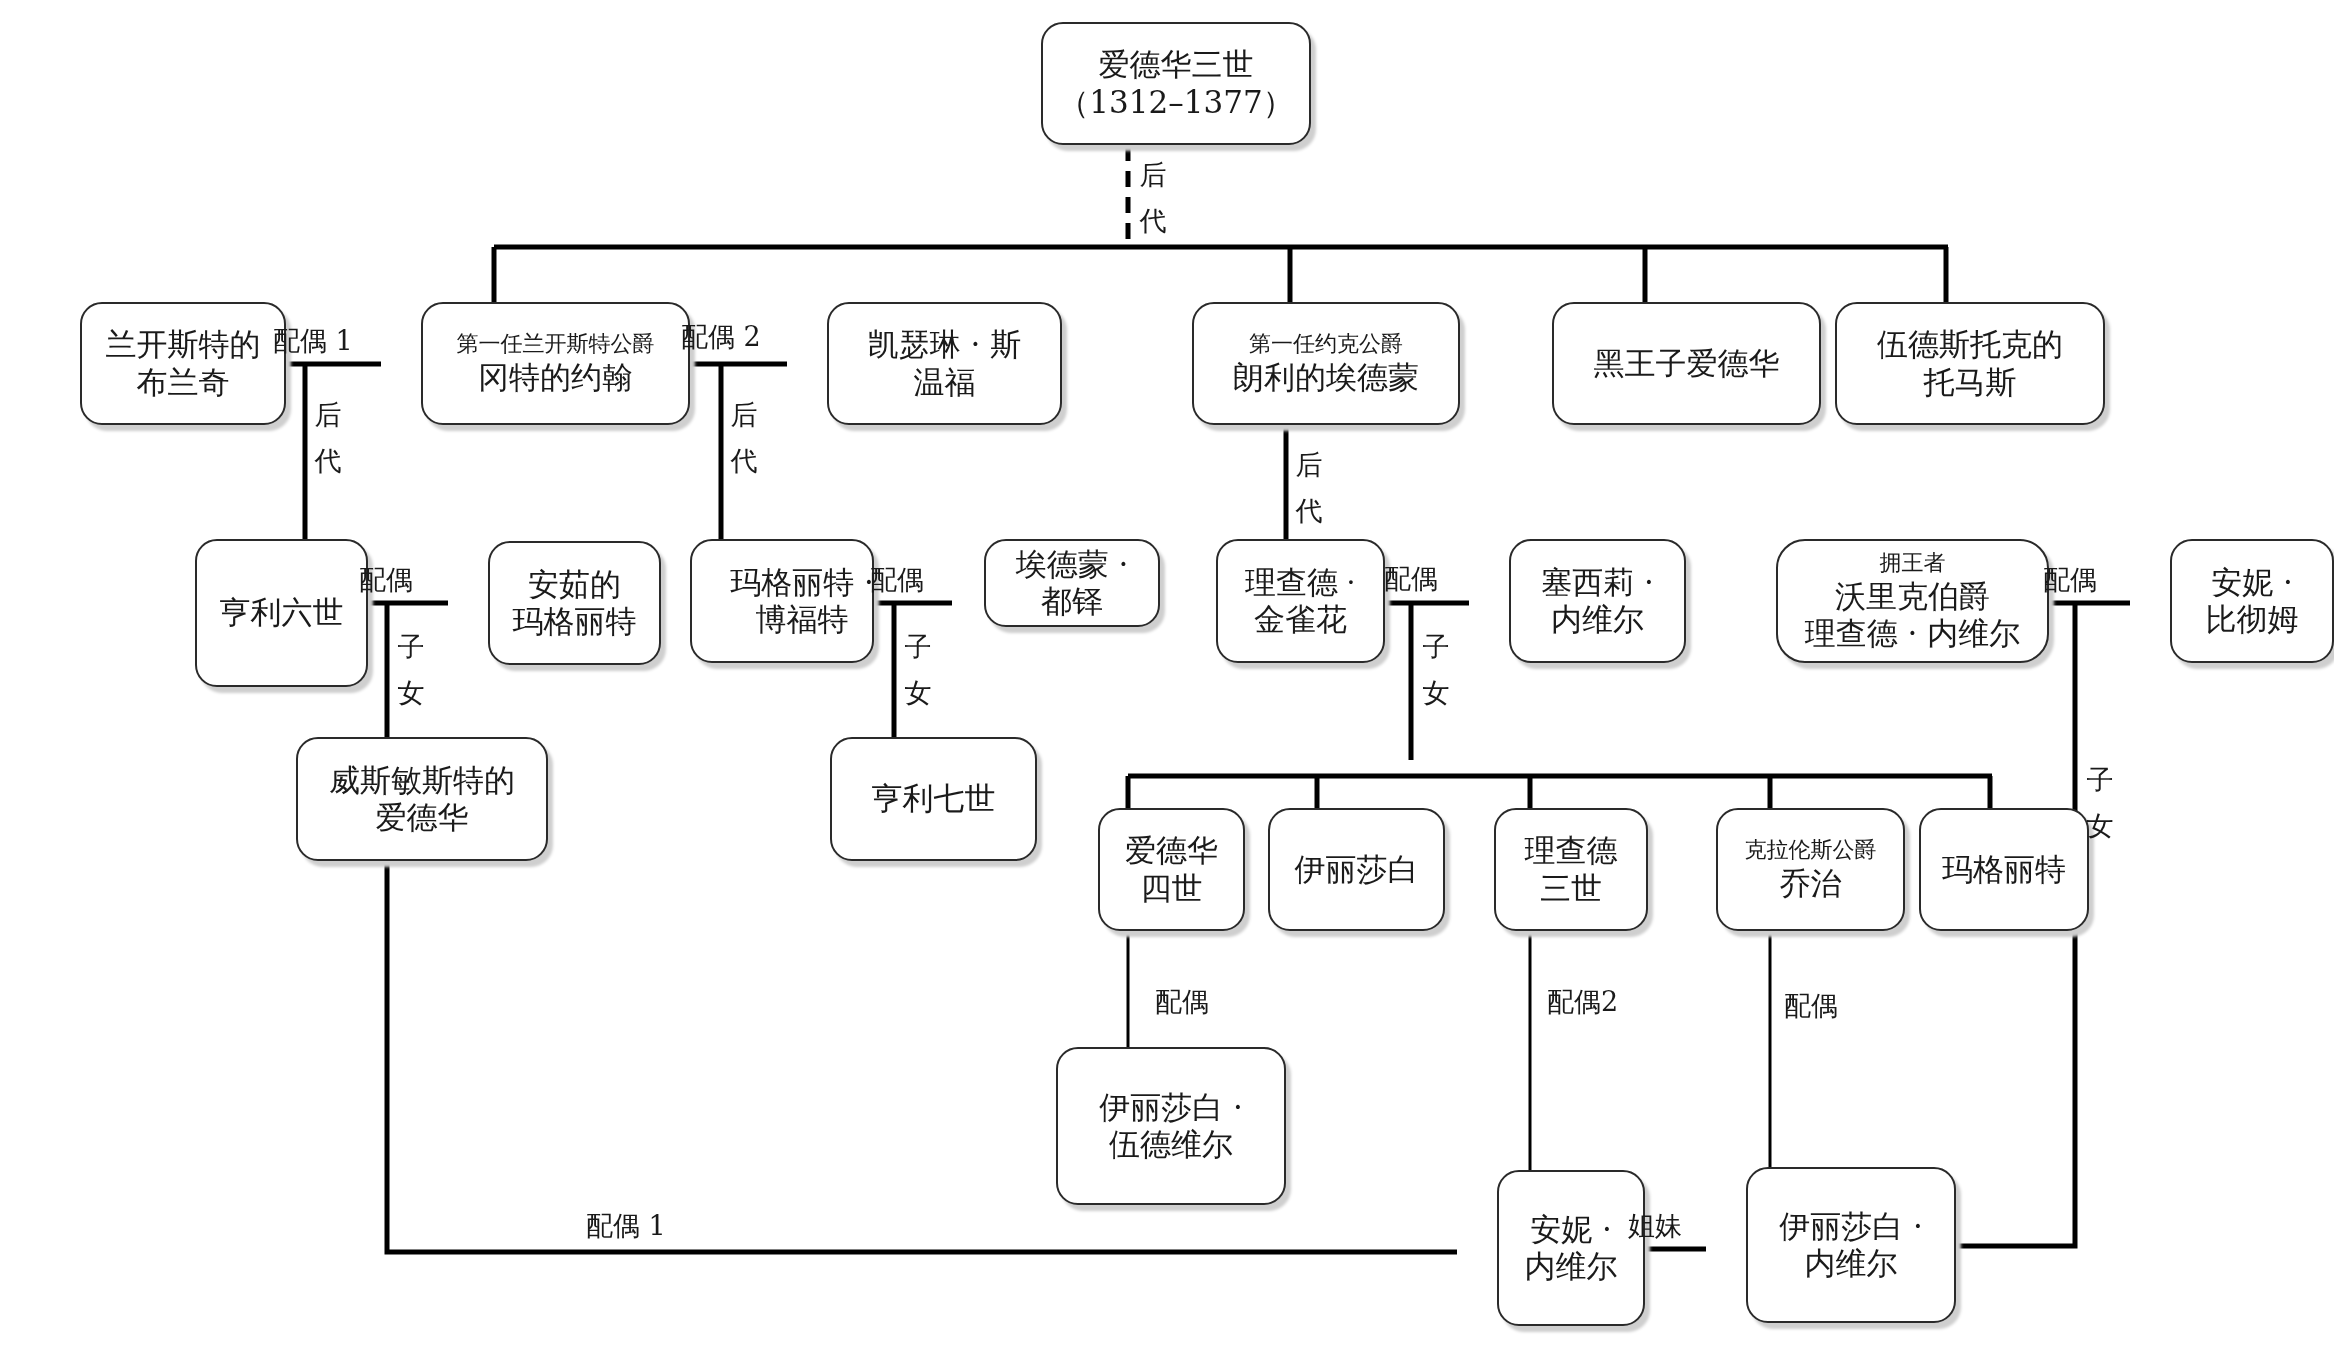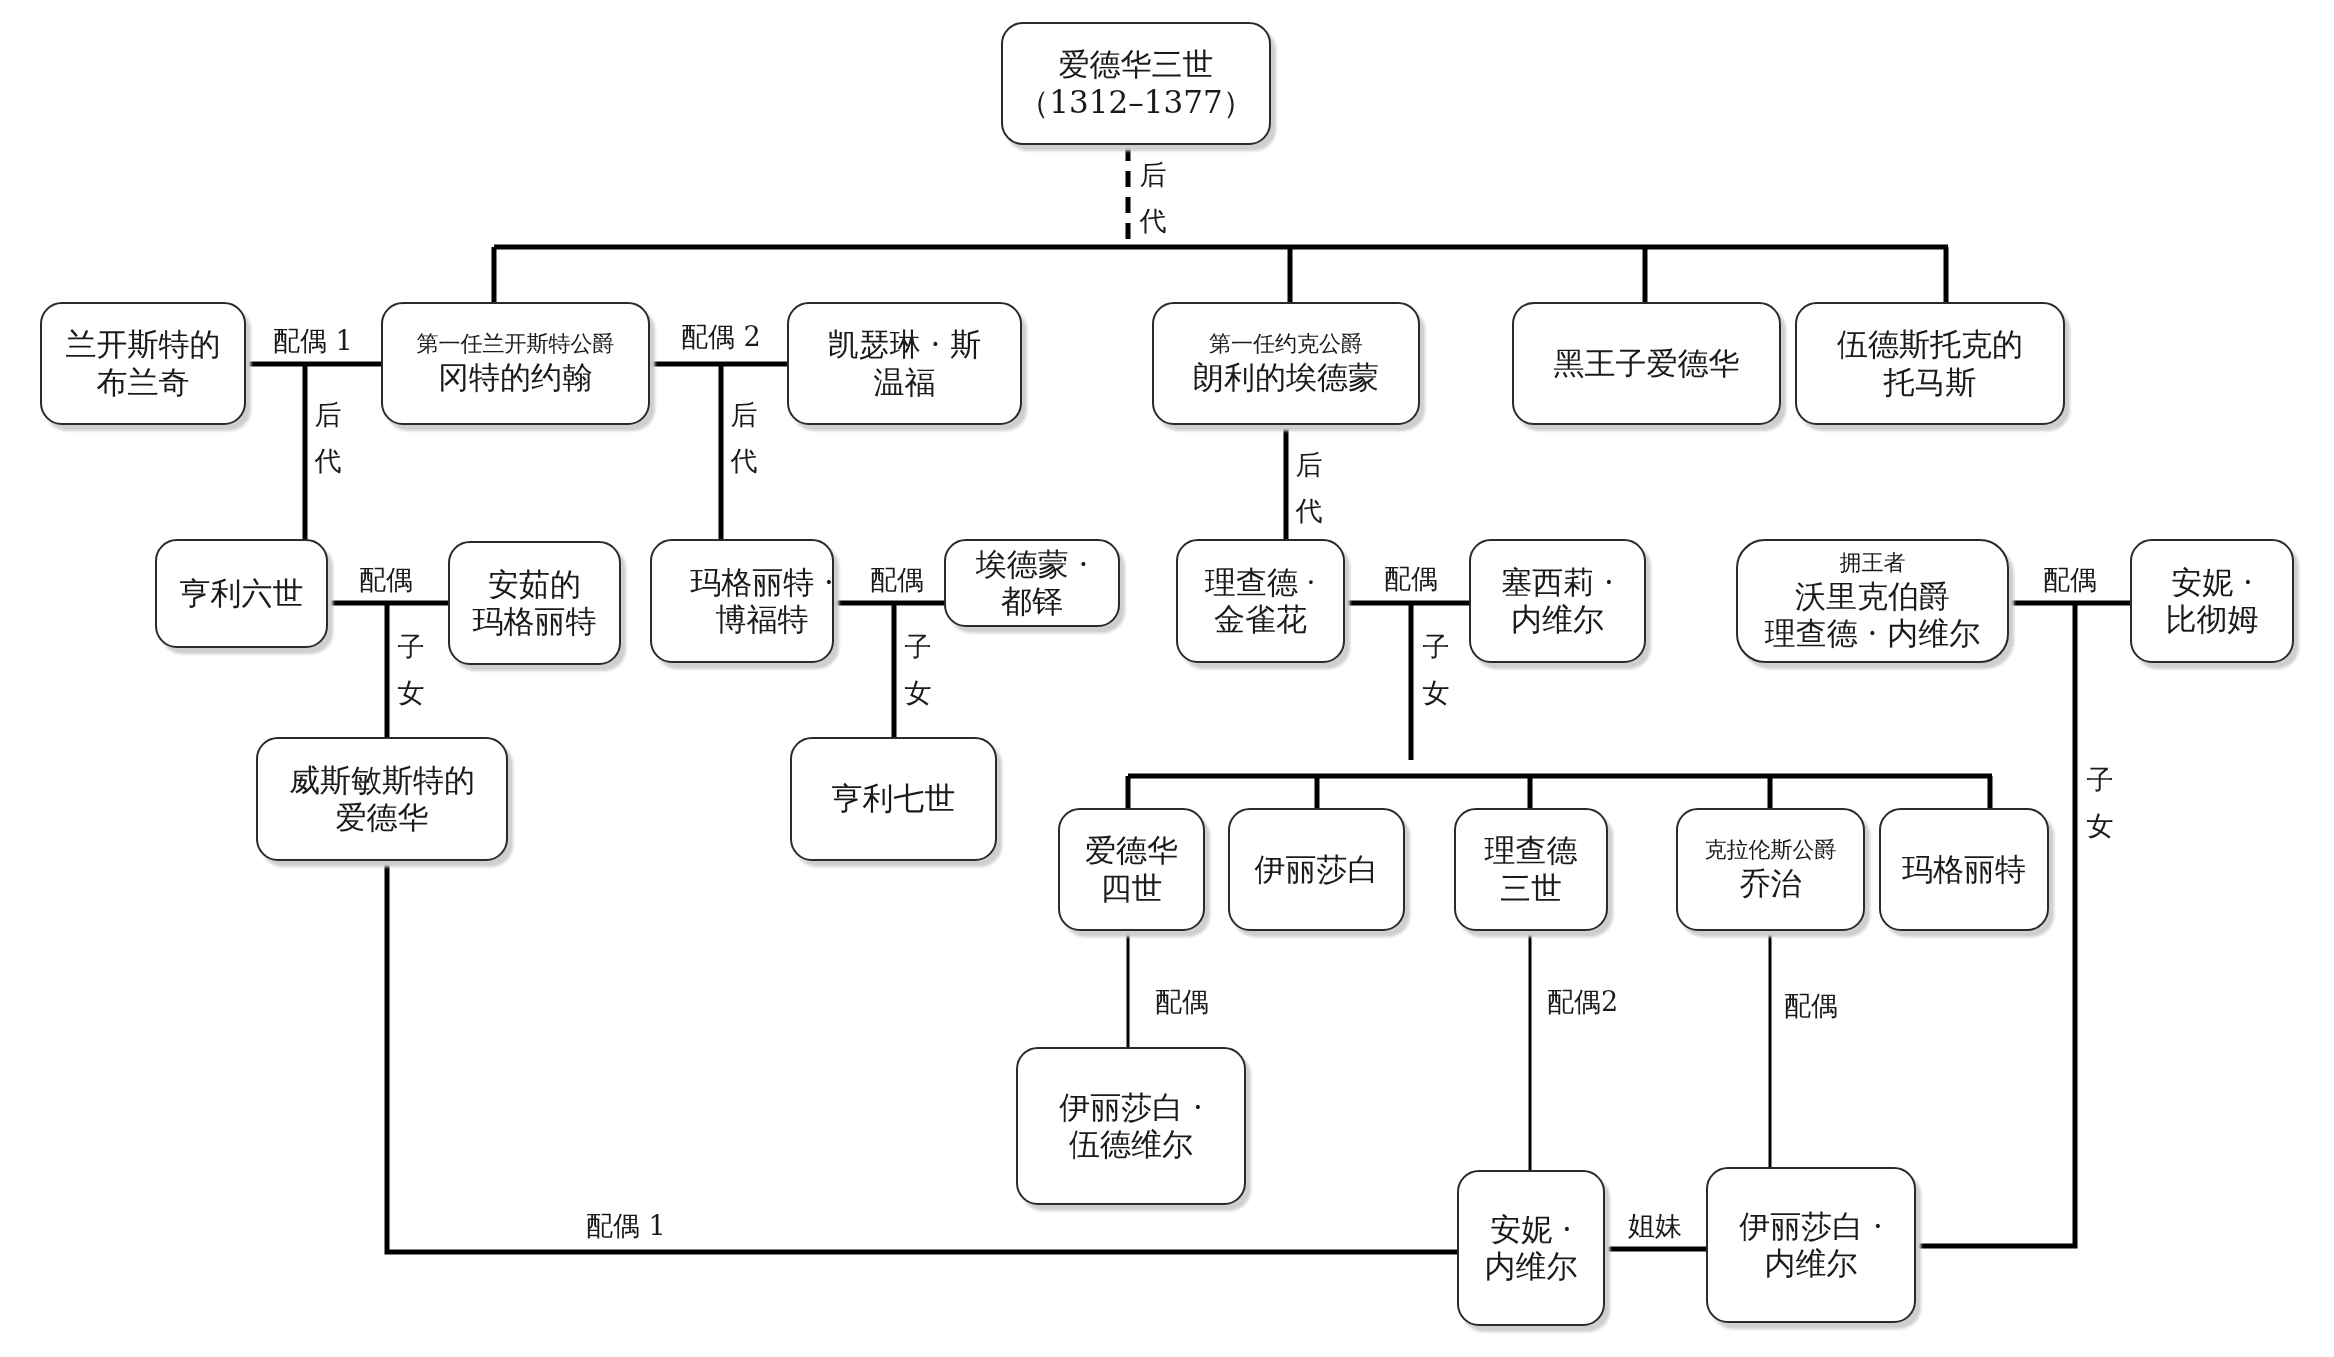--- a/index.html
+++ b/index.html
@@ -1,21 +1,21 @@
 <!DOCTYPE html>
 <html><head>
 <meta charset="utf-8">
 <style>
   html,body{margin:0;padding:0;background:#ffffff;}
   body{width:2334px;height:1357px;position:relative;overflow:hidden;
        font-family:"DejaVu Serif","Liberation Serif",serif;color:#1a1a1a;}
   svg{position:absolute;left:0;top:0;}
   .box{position:absolute;box-sizing:border-box;border:2px solid #2a2a2a;border-radius:22px;
        background:#fff;box-shadow:5px 6px 3px #cfcfcf;display:flex;flex-direction:column;
-       align-items:center;justify-content:center;text-align:center;line-height:1.2;}
+       align-items:center;justify-content:center;text-align:center;line-height:1.2;margin-left:40px;}
   .nm{font-size:31px;white-space:nowrap;}
   .tt{font-size:22px;white-space:nowrap;margin-bottom:2px;}
   .lbl{position:absolute;font-size:27px;white-space:nowrap;line-height:1;}
   .vlbl{position:absolute;font-size:27px;width:30px;line-height:1.7;text-align:center;}
 </style>
 </head>
 <body>
 
 <svg width="2334" height="1357">
   <g stroke="#000" stroke-width="5" fill="none">
@@ -85,21 +85,21 @@
 
 <div class="box" style="left:1512px;top:302px;width:269px;height:123px;">
   <div class="nm">黑王子爱德华</div>
 </div>
 
 <div class="box" style="left:1795px;top:302px;width:270px;height:123px;">
   <div class="nm">伍德斯托克的</div>
   <div class="nm">托马斯</div>
 </div>
 
-<div class="box" style="left:155px;top:539px;width:173px;height:109px;">
+<div class="box" style="left:155px;top:539px;width:173px;height:148px;">
   <div class="nm">亨利六世</div>
 </div>
 <div class="box" style="left:448px;top:541px;width:173px;height:124px;">
   <div class="nm">安茹的</div>
   <div class="nm">玛格丽特</div>
 </div>
 <div class="box" style="left:650px;top:539px;width:184px;height:124px;padding-left:40px;">
   <div class="nm">玛格丽特 ·</div>
   <div class="nm">博福特</div>
 </div>

